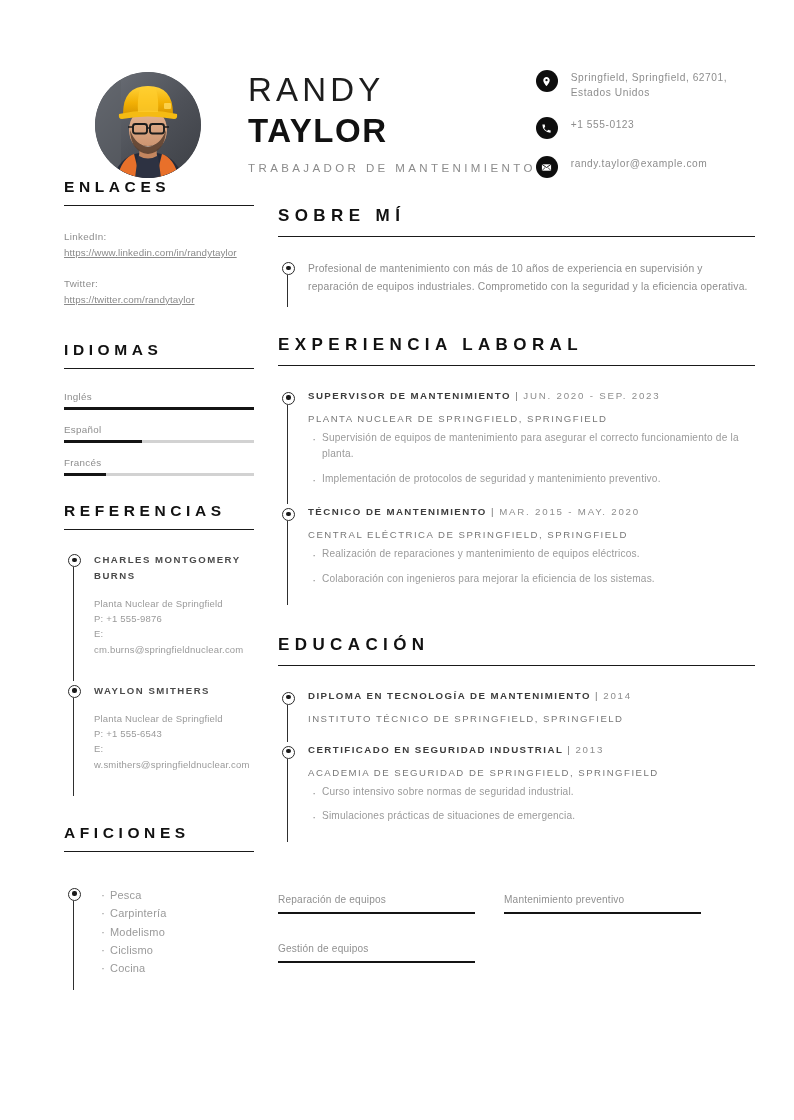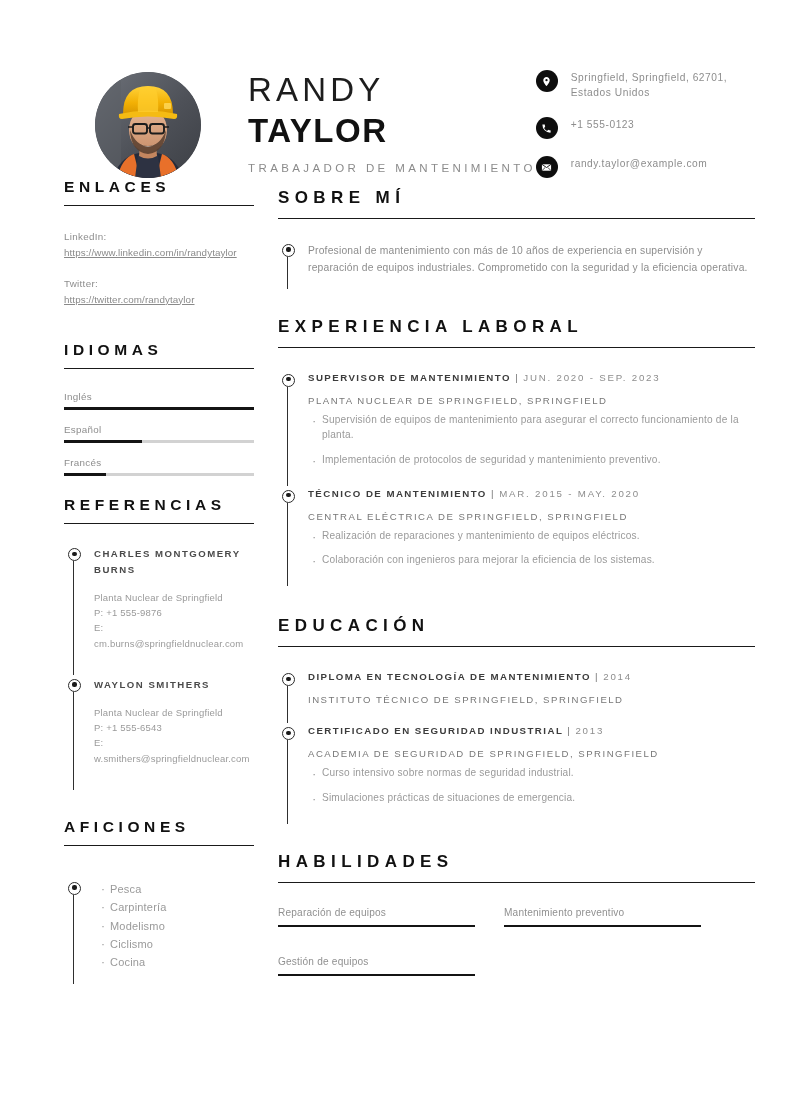--- a/index.html
+++ b/index.html
@@ -303,21 +303,21 @@
   }
   .skill-underline {
     height: 2.1px;
     background: #141414;
     width: 100%;
   }
 
   .mt-exp  { margin-top: 26px; }
   .mt-edu  { margin-top: 28px; }
   .mt-lang { margin-top: 34px; }
-  .mt-ref  { margin-top: 20px; }
+  .mt-ref  { margin-top: 26px; }
   .mt-hob  { margin-top: 26px; }
   .mt-skl  { margin-top: 26px; }
 </style>
 </head>
 <body>
 
 <div class="page">
 
   <div class="header">
 
@@ -569,21 +569,20 @@
             <ul class="ent-bullets">
               <li>Curso intensivo sobre normas de seguridad industrial.</li>
               <li>Simulaciones prácticas de situaciones de emergencia.</li>
             </ul>
           </div>
 
         </div>
       </div>
 
       <div class="section mt-skl">
-        <div class="sec-h wide">HABILIDADES</div>
         <div class="skills">
           <div class="skill-grid">
             <div class="skill-cell">
               <div class="skill-name">Reparación de equipos</div>
               <div class="skill-underline"></div>
             </div>
             <div class="skill-cell">
               <div class="skill-name">Mantenimiento preventivo</div>
               <div class="skill-underline"></div>
             </div>

